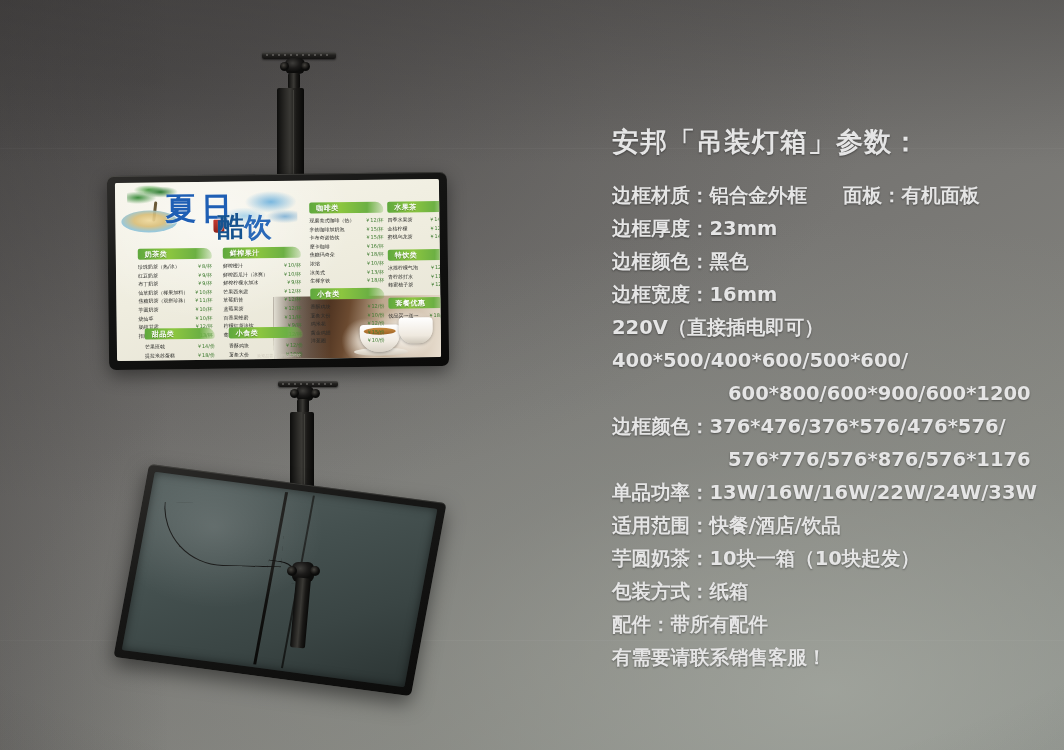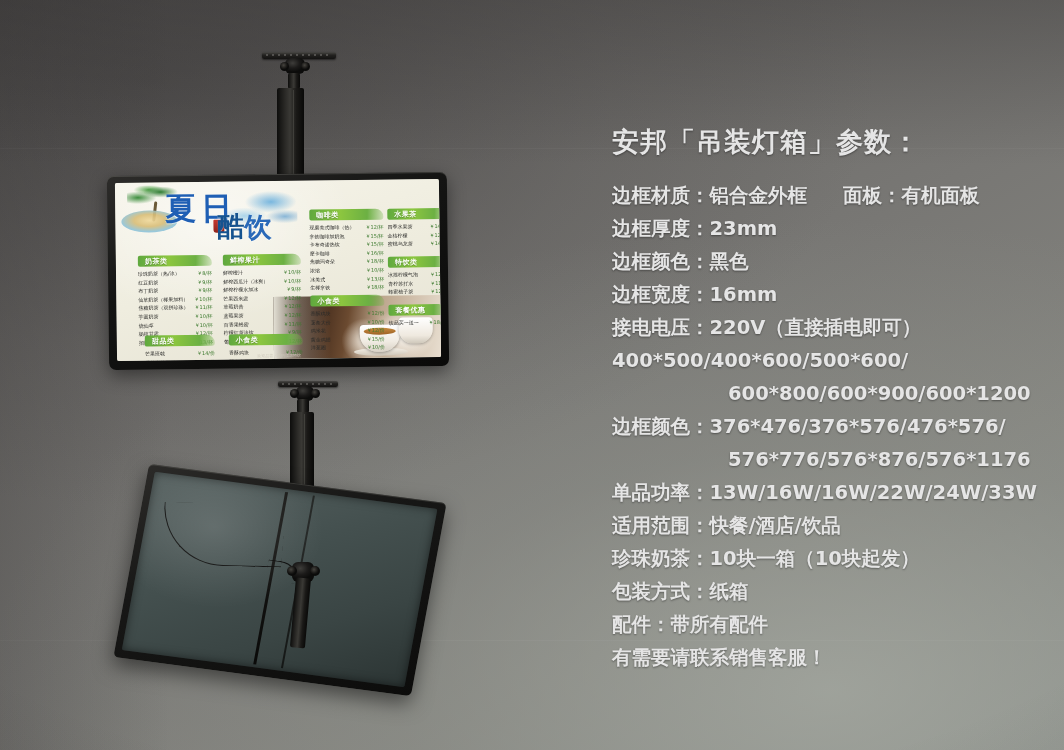--- a/index.html
+++ b/index.html
@@ -175,21 +175,20 @@
     background: linear-gradient(180deg, #c8392f 0%, #8e241c 100%);
     border-radius: 1px 1px 3px 3px;
   }
 
   .sect { position: absolute; }
   .sect-hd {
     position: relative;
     height: 11px;
     background: linear-gradient(92deg, #5fa83e 0%, #8cc63f 42%, #6cb043 78%, rgba(108,176,67,.25) 100%);
     border-radius: 2px 8px 3px 2px;
-    margin-top: 7px;
   }
   .sect-hd span {
     position: absolute;
     left: 7px; top: 0.5px;
     font-size: 7px;
     font-weight: 700;
     color: #fff;
     letter-spacing: .5px;
     white-space: nowrap;
     text-shadow: 0 1px 1px rgba(0,0,0,.25);
@@ -706,21 +705,20 @@
       <span class="lbl">边框颜色：</span>
       <span class="val">黑色</span>
     </div>
 
     <div class="spec-line">
       <span class="lbl">边框宽度：</span>
       <span class="val">16mm</span>
     </div>
 
     <div class="spec-line">
-      <span class="lbl">接电电压：</span>
       <span class="val">220V（直接插电即可）</span>
     </div>
 
     <div class="spec-line">
       <span class="val">400*500/400*600/500*600/</span>
     </div>
     <div class="spec-cont">600*800/600*900/600*1200</div>
 
     <div class="spec-line">
       <span class="lbl">边框颜色：</span>
@@ -732,21 +730,21 @@
       <span class="lbl">单品功率：</span>
       <span class="val">13W/16W/16W/22W/24W/33W</span>
     </div>
 
     <div class="spec-line">
       <span class="lbl">适用范围：</span>
       <span class="val">快餐/酒店/饮品</span>
     </div>
 
     <div class="spec-line">
-      <span class="lbl">珍珠奶茶：</span>
+      <span class="lbl">芋圆奶茶：</span>
       <span class="val">10块一箱（10块起发）</span>
     </div>
 
     <div class="spec-line">
       <span class="lbl">包装方式：</span>
       <span class="val">纸箱</span>
     </div>
 
     <div class="spec-line">
       <span class="lbl">配件：</span>

